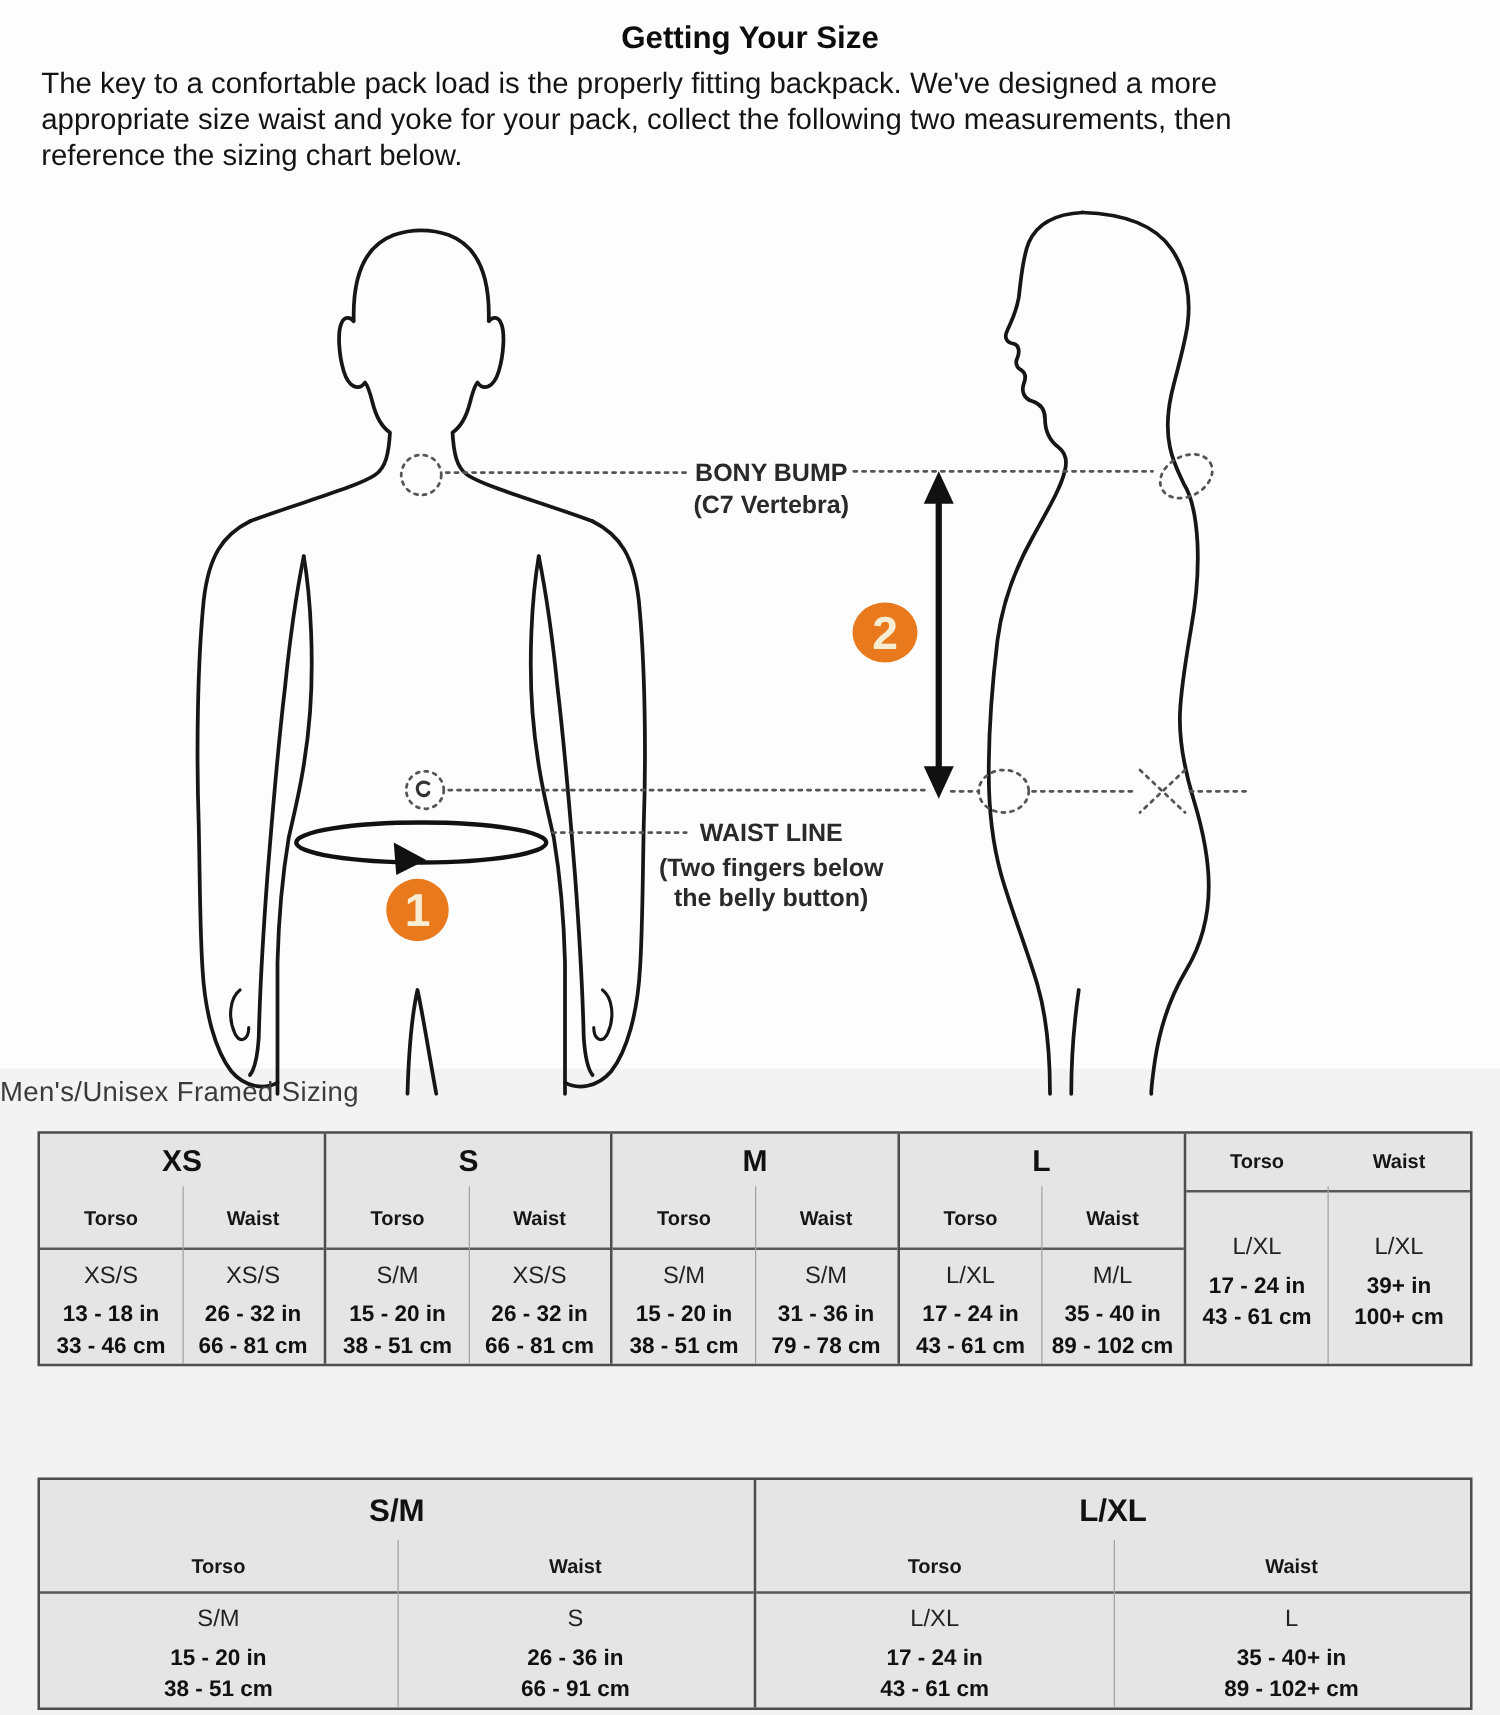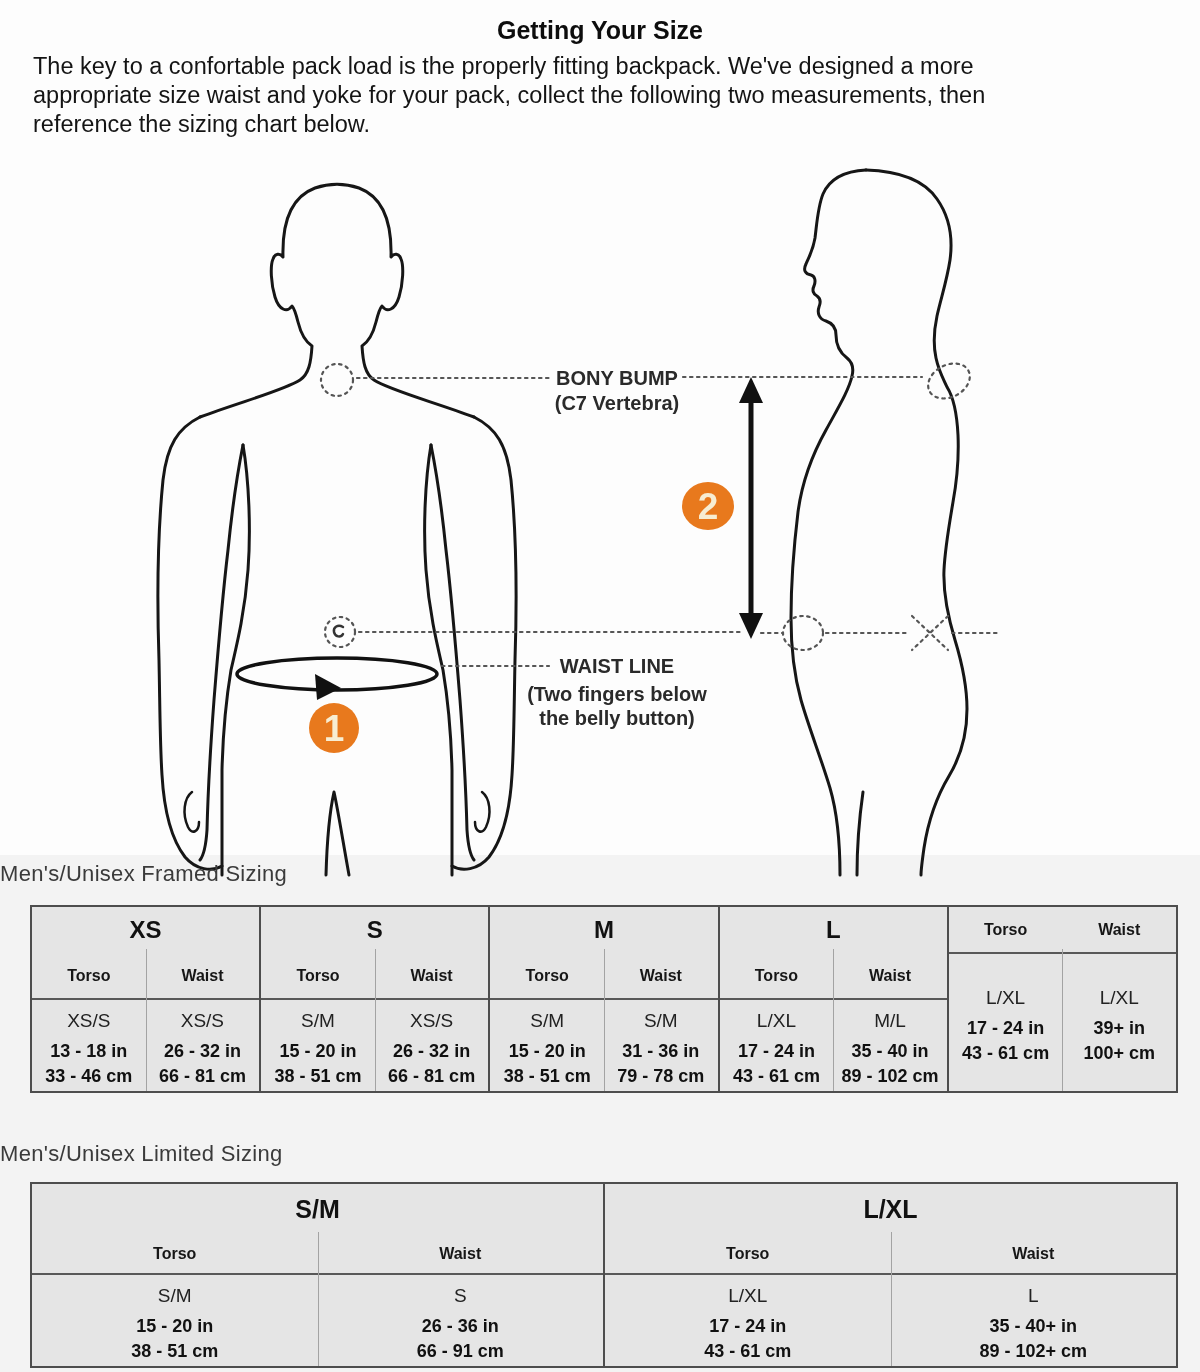--- a/index.html
+++ b/index.html
@@ -223,21 +223,20 @@
         </div>
         <div class="cell">
           <div class="code">L/XL</div>
           <div class="meas">39+ in</div>
           <div class="meas">100+ cm</div>
         </div>
       </div>
     </div>
   </div>
 
-  <div class="caption" id="cap2">Men's/Unisex Limited Sizing</div>
 
   <div class="sizing-table" id="limited">
 
     <div class="size-group">
       <div class="thin-div"></div>
       <div class="group-label">S/M</div>
       <div class="sub-headers">
         <div class="sub-h">Torso</div>
         <div class="sub-h">Waist</div>
       </div>

